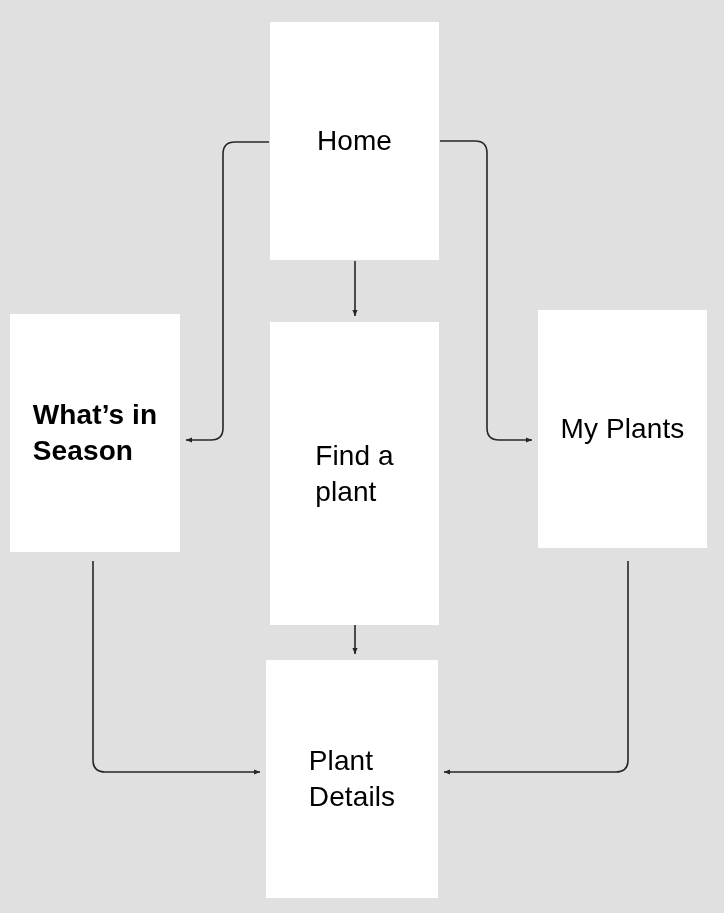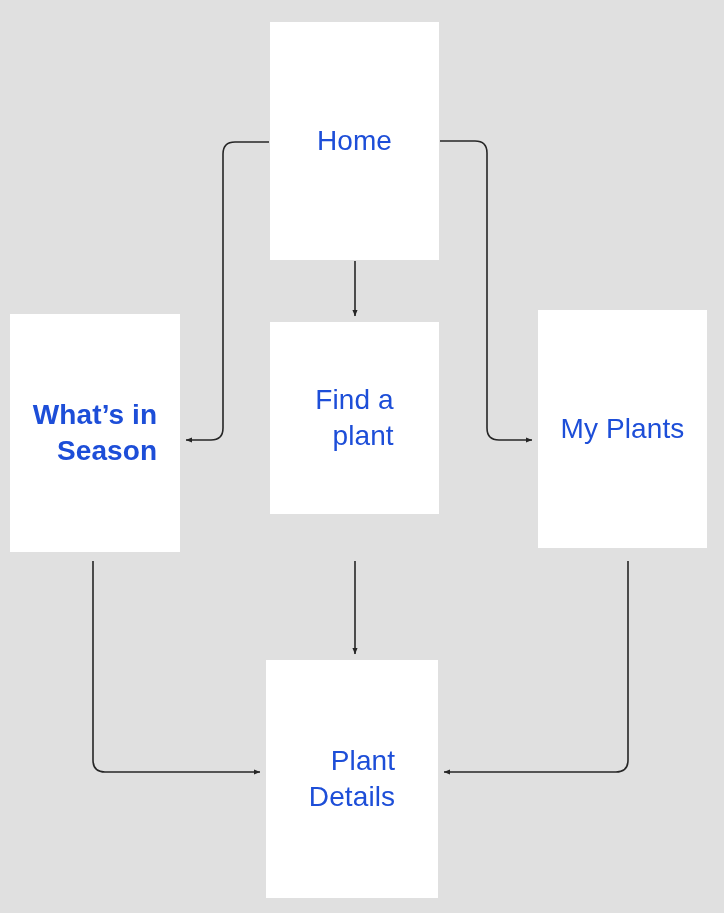--- a/index.html
+++ b/index.html
@@ -32,29 +32,29 @@
     background: #ffffff;
     display: flex;
     align-items: center;
     justify-content: center;
     box-sizing: border-box;
   }
   .node-label {
     font-family: "Liberation Sans", sans-serif;
     font-size: 28px;
     line-height: 36px;
-    color: #1d4ed8;
-    text-align: right;
+    color: #000000;
+    text-align: left;
     white-space: pre-line;
     letter-spacing: 0.1px;
   }
   
   #node-home      { left: 270px; top: 22px;  width: 169px; height: 238px; }
   #node-season    { left: 10px;  top: 314px; width: 170px; height: 238px; font-weight: bold; }
-  #node-find      { left: 270px; top: 322px; width: 169px; height: 192px; }
+  #node-find      { left: 270px; top: 322px; width: 169px; height: 303px; }
   #node-myplants  { left: 538px; top: 310px; width: 169px; height: 238px; }
   #node-details   { left: 266px; top: 660px; width: 172px; height: 238px; }
 </style>
 </head>
 <body>
 
 <div id="canvas">
 
   <svg id="edges" viewBox="0 0 724 913" width="724" height="913" xmlns="http://www.w3.org/2000/svg">
     <defs>

